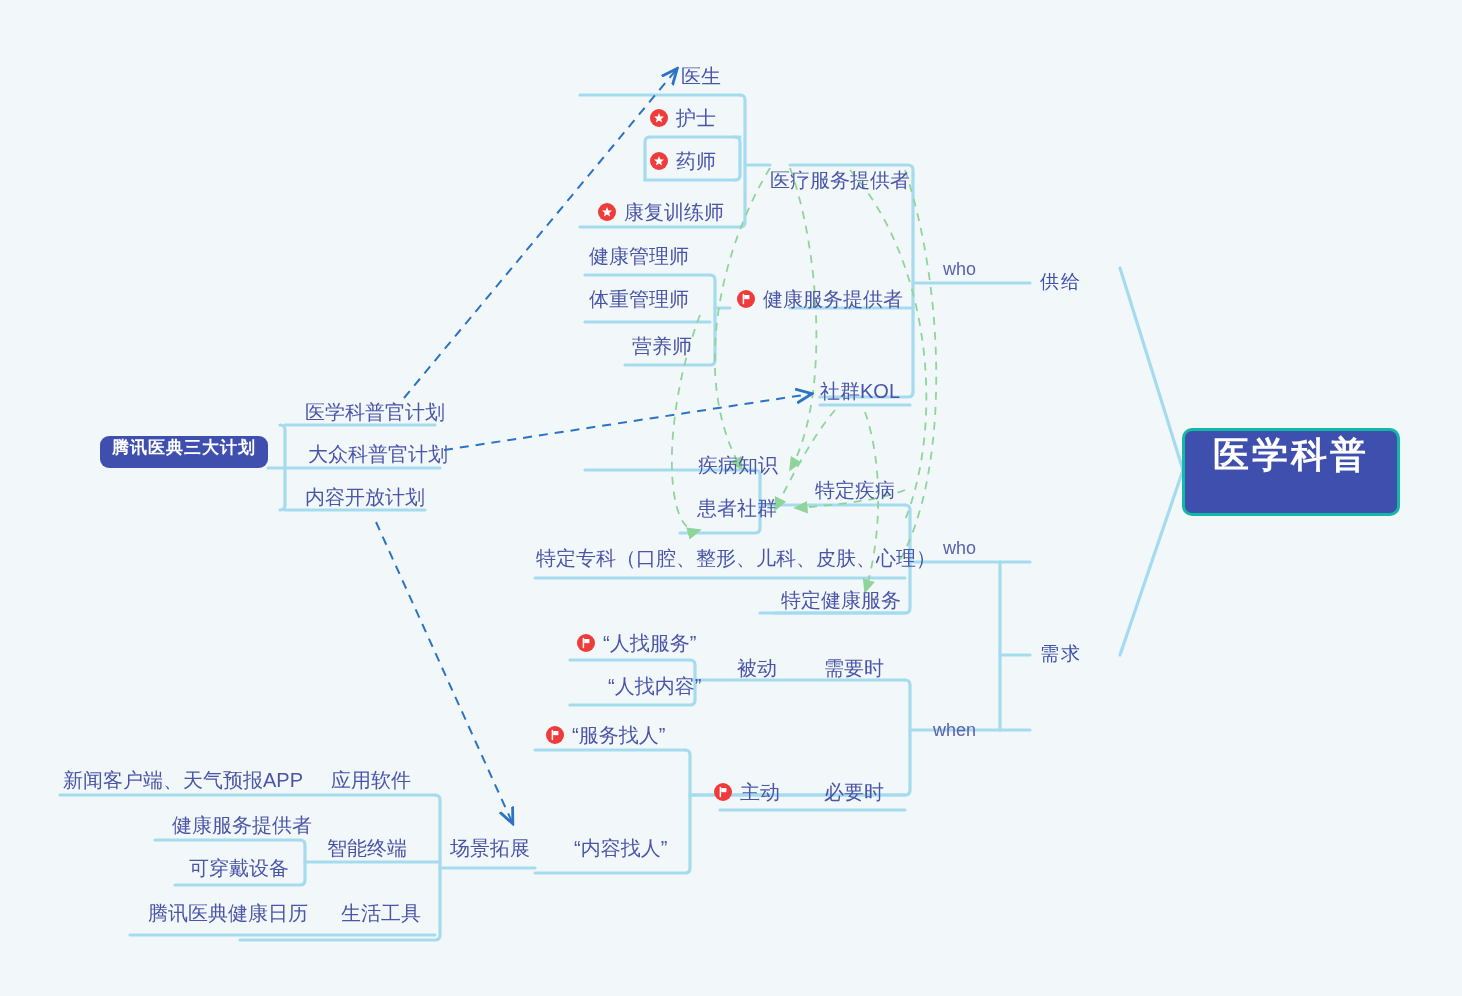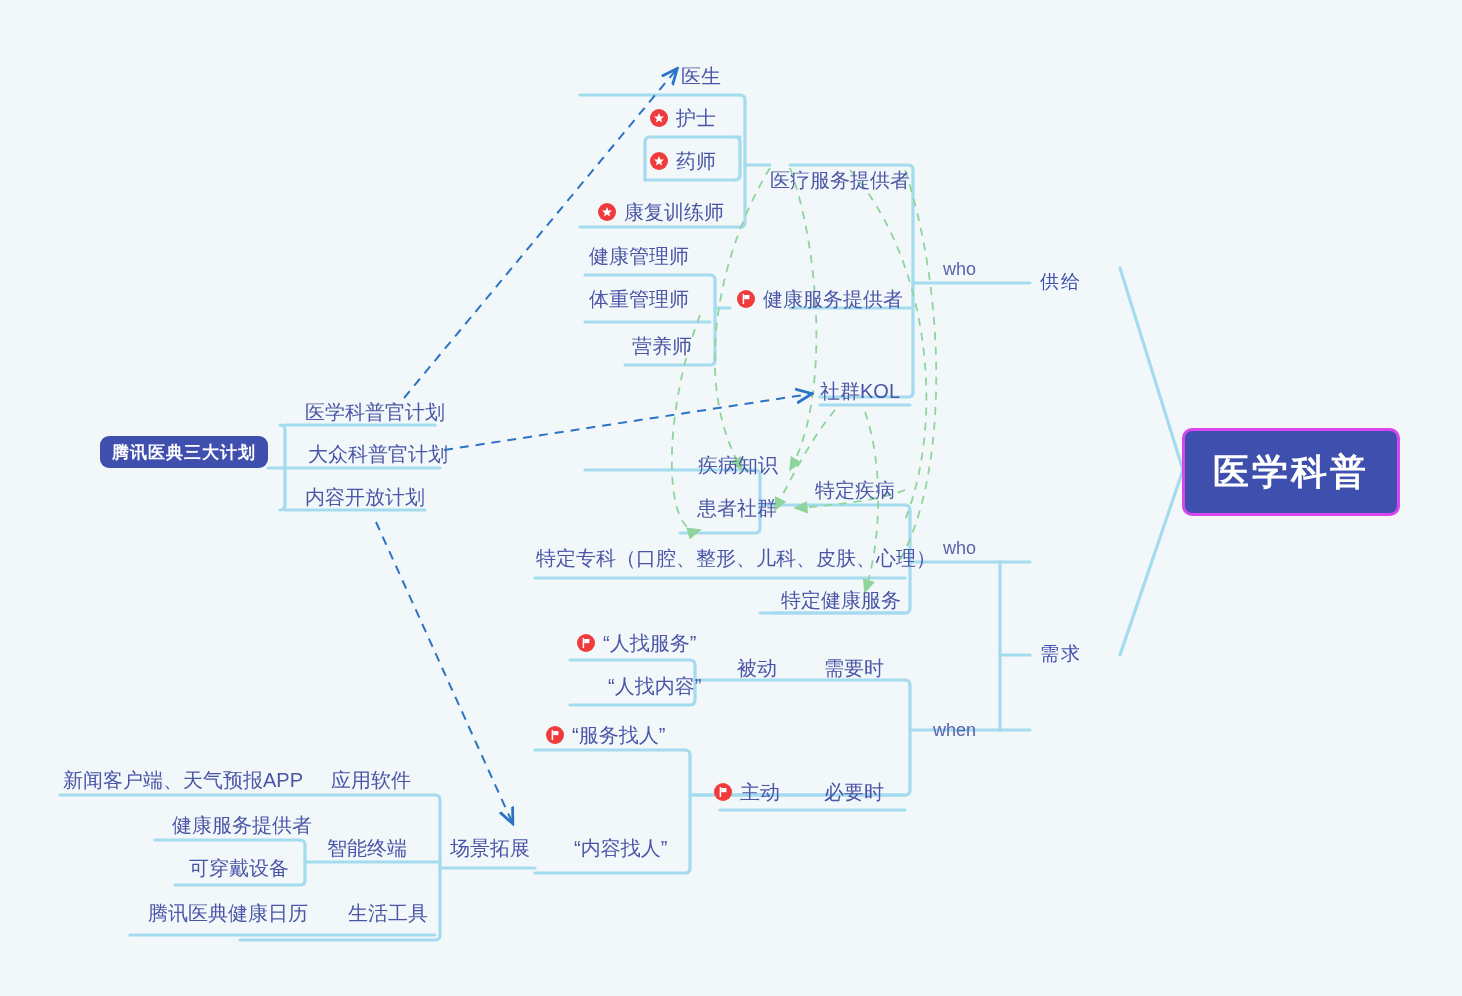--- a/index.html
+++ b/index.html
@@ -21,25 +21,25 @@
     white-space:nowrap;
     display:flex;
     align-items:center;
     gap:8px;
   }
   .node .lbl{display:inline-block;}
 
   .root{
     position:absolute;
     background:#3f4fad;
-    border:3px solid #d946ef;
+    border:3px solid #14b8a6;
     border-radius:10px;
     color:#ffffff;
     font-weight:bold;
-    display:flex;align-items:center;justify-content:center;
+    display:flex;justify-content:center;
     box-sizing:border-box;
   }
   #root-main{font-size:36px;letter-spacing:3px;}
   #root-plans{font-size:17px;letter-spacing:1px;border-radius:9px;border-width:0px;}
 
   .big{font-size:19px;font-weight:normal;color:#3f4fad;letter-spacing:2px;}
   .qword{font-size:18px;color:#5a62ad;}
 
   .ico{
     width:18px;height:18px;border-radius:50%;
@@ -328,21 +328,21 @@
   </div>
 
   <div class="node" style="left:172px;top:815px;">
     <span class="lbl">健康服务提供者</span>
   </div>
 
   <div class="node" style="left:189px;top:858px;">
     <span class="lbl">可穿戴设备</span>
   </div>
 
-  <div class="node" style="left:348px;top:903px;align-items:flex-end;">
+  <div class="node" style="left:341px;top:903px;align-items:flex-end;">
     <span class="lbl">生活工具</span>
   </div>
 
   <div class="node" style="left:148px;top:903px;">
     <span class="lbl">腾讯医典健康日历</span>
   </div>
 
   <div class="node" style="left:305px;top:402px;">
     <span class="lbl">医学科普官计划</span>
   </div>

